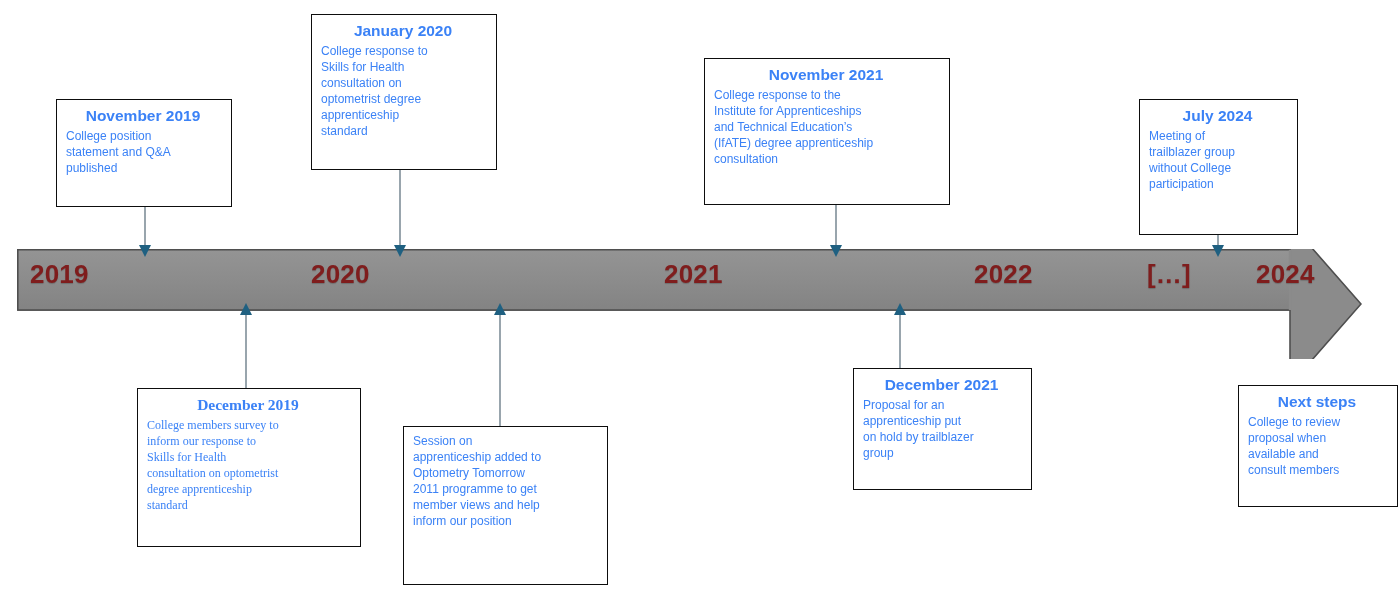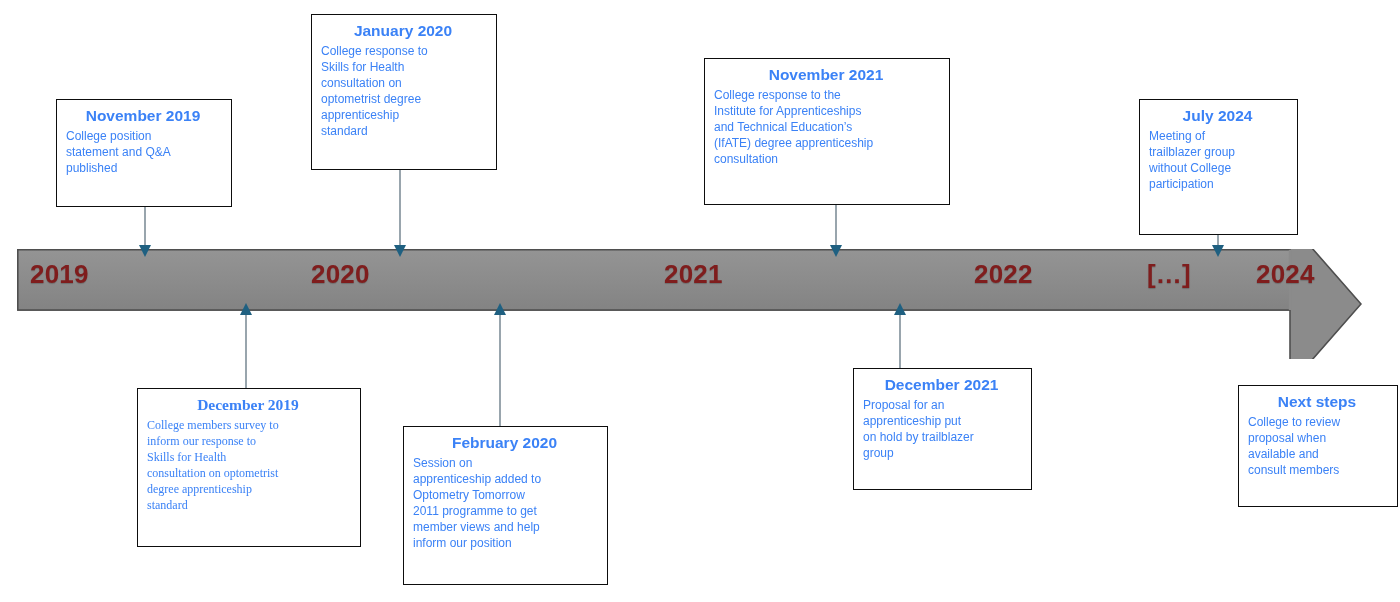--- a/index.html
+++ b/index.html
@@ -188,21 +188,20 @@
       <div class="event-box" style="left: 137px; top: 388px; width: 224px; min-height: 159px; font-family: Liberation Serif, serif;">
         <span class="event-title">December 2019</span>
         <span class="event-body">College members survey to
 inform our response to
 Skills for Health
 consultation on optometrist
 degree apprenticeship
 standard</span>
       </div>
       <div class="event-box" style="left: 403px; top: 426px; width: 205px; min-height: 159px;">
-        <span class="event-title">February 2020</span>
         <span class="event-body">Session on
 apprenticeship added to
 Optometry Tomorrow
 2011 programme to get
 member views and help
 inform our position</span>
       </div>
       <div class="event-box" style="left: 816px; top: 368px; width: 179px; min-height: 122px; margin-left: 37px;">
         <span class="event-title">December 2021</span>
         <span class="event-body">Proposal for an

